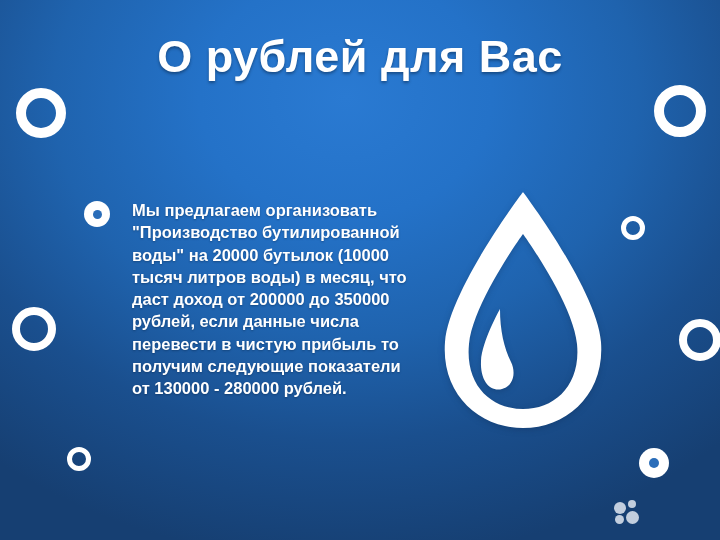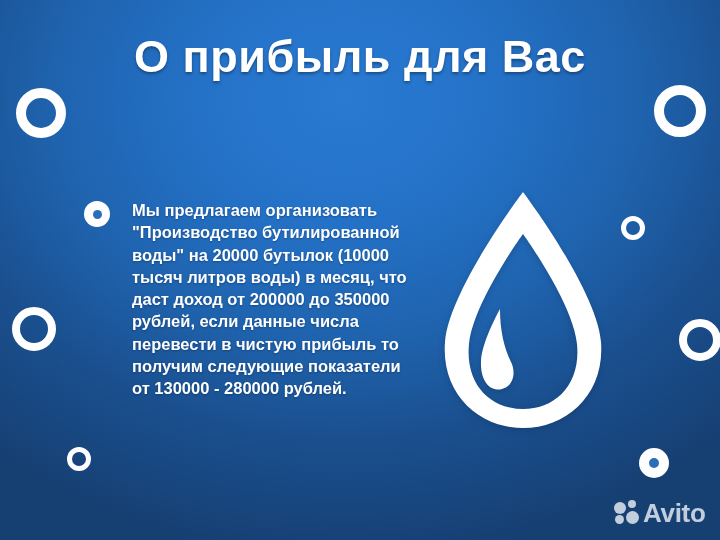--- a/index.html
+++ b/index.html
@@ -137,21 +137,21 @@
   <div class="ring r-tr"></div>
   <div class="ring r-ml"></div>
   <div class="ring r-mr"></div>
   <div class="ring r-mr2"></div>
   <div class="ring r-bl"></div>
 
   <div class="dot-ring d-br">
     <i></i>
   </div>
 
-  <div class="title">О прибыль для Вас</div>
+  <div class="title">О рублей для Вас</div>
 
   <div class="dot-ring d-bullet">
     <i></i>
   </div>
 
   <div class="body-text">Мы предлагаем организовать "Производство бутилированной воды" на 20000 бутылок (10000 тысяч литров воды) в месяц, что даст доход от 200000 до 350000 рублей, если данные числа перевести в чистую прибыль то получим следующие показатели от 130000 - 280000 рублей.</div>
 
   <div class="drop">
     <svg viewBox="0 0 172 248" xmlns="http://www.w3.org/2000/svg" aria-hidden="true">
       <path d="M86 6 C86 6 160 104 164 156 C168 208 130 242 86 242 C42 242 4 208 8 156 C12 104 86 6 86 6 Z
@@ -160,16 +160,15 @@
     </svg>
   </div>
 
   <div class="avito">
     <div class="avito-mark">
       <span class="am1"></span>
       <span class="am2"></span>
       <span class="am3"></span>
       <span class="am4"></span>
     </div>
-    <div class="avito-word">Avito</div>
   </div>
 
 </div>
 
 </body></html>

